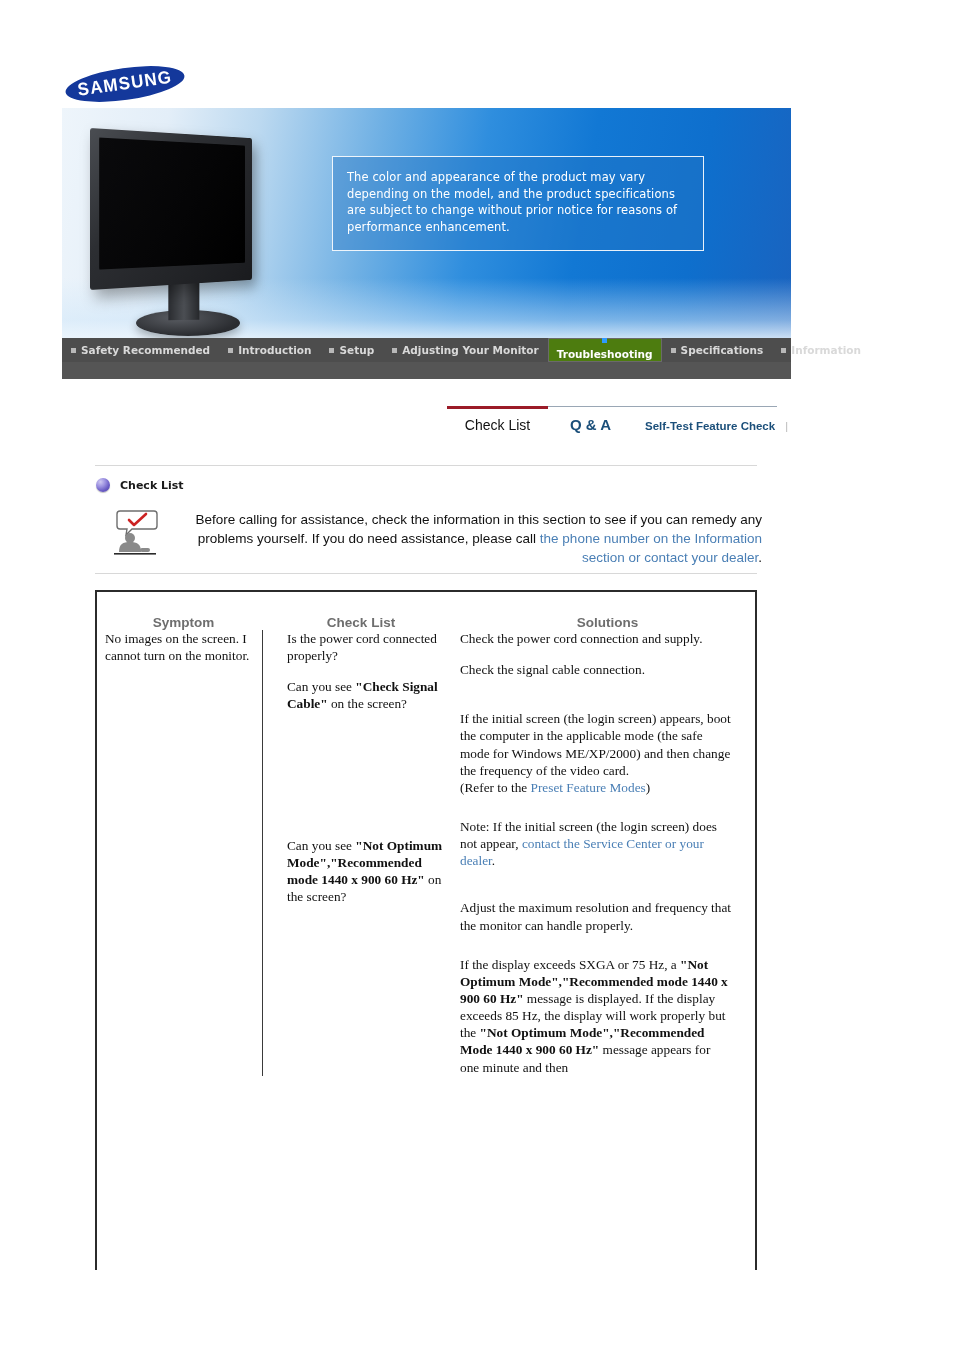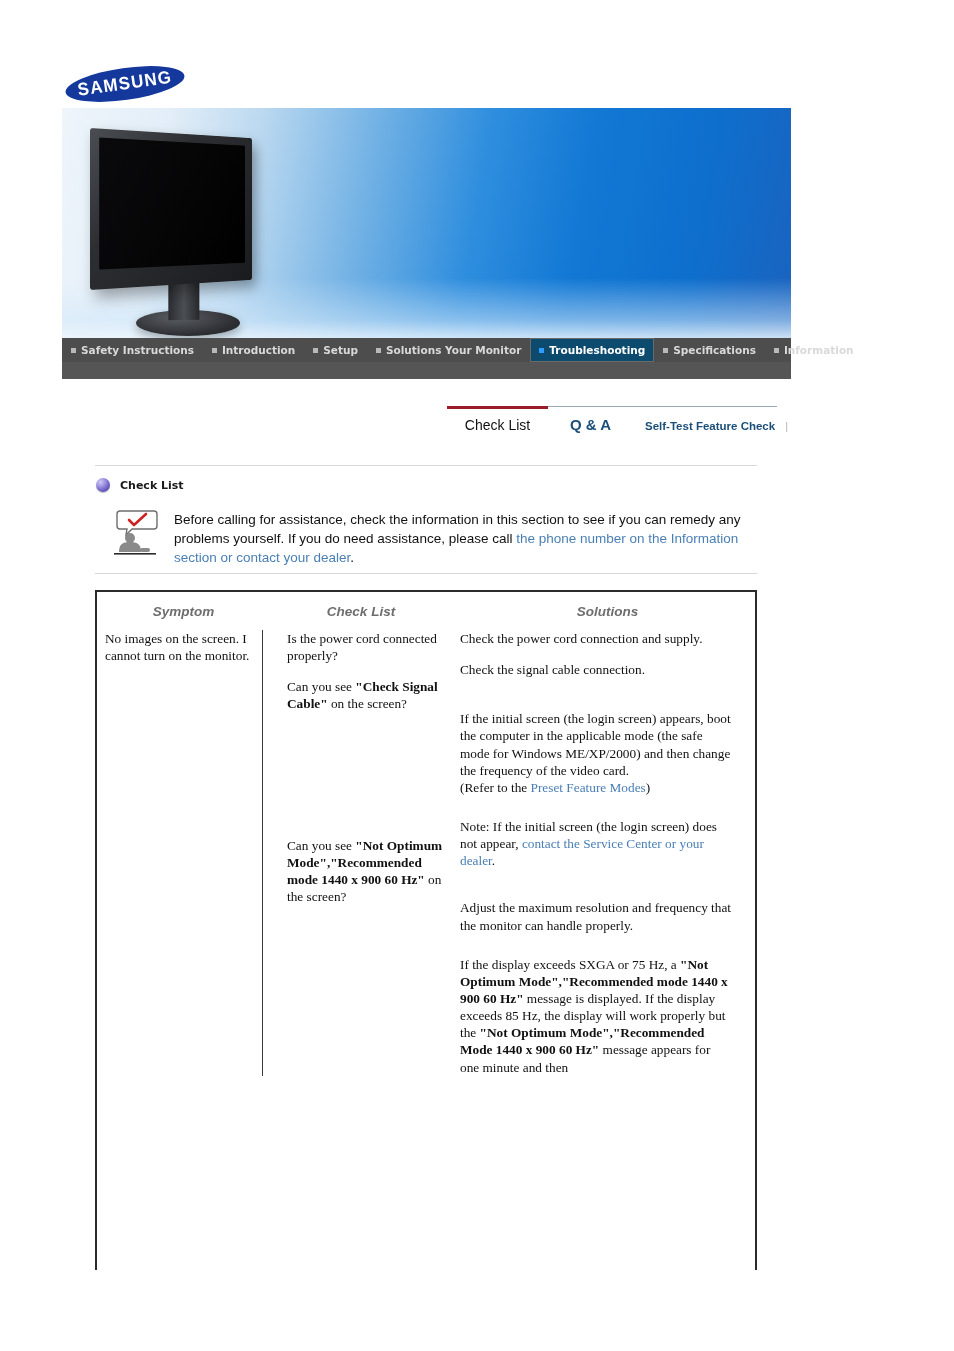--- a/index.html
+++ b/index.html
@@ -113,21 +113,21 @@
     background:#555555;
   }
   .nav-item{
     display:flex;align-items:center;gap:5px;
     height:24px;padding:0 9px;
     font-size:10.5px;color:#d9d9d9;font-weight:bold;
     font-family:"DejaVu Sans", sans-serif;
     white-space:nowrap;cursor:pointer;
   }
   .nav-item .bullet{width:5px;height:5px;background:#b9b9b9;display:inline-block;}
-  .nav-item.active{background:#0c4a6e;color:#ffffff;box-shadow:inset 0 0 0 1px #6a6a6a;}
+  .nav-item.active{background:#4d7c0f;color:#ffffff;box-shadow:inset 0 0 0 1px #6a6a6a;flex-direction:column;}
   .nav-item.active .bullet{background:#2f9bff;}
 
   
   .tabs-wrap{position:absolute;left:447px;top:406px;width:330px;height:40px;}
   .tabs-rule{position:absolute;left:0;top:0;width:330px;height:1px;background:#9aa7b5;}
   .tab-active-bar{position:absolute;left:0;top:0;width:101px;height:3px;background:#9b1b28;}
   .tabs-row{position:absolute;left:0;top:10px;display:flex;align-items:baseline;}
   .tab{font-size:13px;white-space:nowrap;cursor:pointer;font-family:"Liberation Sans",sans-serif;}
   .tab.t1{width:101px;text-align:center;color:#111;font-size:14px;}
   .tab.t2{width:85px;text-align:center;color:#1b4f7a;font-weight:bold;font-size:15px;}
@@ -145,31 +145,32 @@
     background:radial-gradient(circle at 32% 28%,#cfc9f2 0%,#9b90e0 35%,#6a5cc4 65%,#4c3fa6 100%);
     box-shadow:0 1px 1px rgba(0,0,0,.25);
   }
   .section-title{font-size:11px;font-weight:bold;color:#1a1a1a;font-family:"DejaVu Sans",sans-serif;}
 
   .intro{position:absolute;left:112px;top:508px;width:650px;display:flex;gap:14px;}
   .person-icon{width:48px;height:50px;position:relative;flex:0 0 48px;}
   .intro-text{
     font-size:13.5px;line-height:1.42;color:#111;padding-top:2px;
     font-family:"Liberation Sans",sans-serif;
+    text-align:right;
   }
   .lnk{color:#4a7fb5;}
 
   
   .tbl{
     position:absolute;left:95px;top:590px;width:662px;height:680px;
     border:2px solid #2b2b2b;border-bottom:none;
     box-sizing:border-box;
     overflow:hidden;
   }
-  .tbl-head{display:flex;height:38px;align-items:center;font-style:italic;}
+  .tbl-head{display:flex;height:38px;align-items:flex-end;}
   .th{font-size:13.5px;font-weight:bold;color:#6e6e6e;text-align:center;font-family:"Liberation Sans",sans-serif;}
   .col1{width:165px;box-sizing:border-box;padding-left:8px;}
   .col2{width:190px;box-sizing:border-box;padding-left:8px;}
   .col3{width:303px;box-sizing:border-box;padding-left:8px;}
   .tbl-body{display:flex;font-size:13.3px;line-height:1.29;color:#111;font-family:Liberation Serif, serif;}
   .cell{box-sizing:border-box;}
   .cell.c1{width:165px;padding:0 6px 0 8px;}
   .cell.c2{width:190px;padding:0 6px 0 24px;border-left:1px solid #3a3a3a;}
   .cell.c3{width:303px;padding:0 23px 0 8px;}
   .blk{margin-bottom:14px;}
@@ -194,38 +195,39 @@
   <div class="banner-bottom-glow"></div>
 
   <div class="monitor">
     <div class="mon-base"></div>
     <div class="mon-neck"></div>
     <div class="mon-bezel">
       <div class="mon-screen"></div>
     </div>
   </div>
 
+  <div class="notice">The color and appearance of the product may vary depending on the model, and the product specifications are subject to change without prior notice for reasons of performance enhancement.</div>
 </div>
 
 <div class="navbar">
   <div class="nav-item">
     <span class="bullet"></span>
-    <span>Safety Instructions</span>
+    <span>Safety Recommended</span>
   </div>
   <div class="nav-item">
     <span class="bullet"></span>
     <span>Introduction</span>
   </div>
   <div class="nav-item">
     <span class="bullet"></span>
     <span>Setup</span>
   </div>
   <div class="nav-item">
     <span class="bullet"></span>
-    <span>Solutions Your Monitor</span>
+    <span>Adjusting Your Monitor</span>
   </div>
   <div class="nav-item active">
     <span class="bullet"></span>
     <span>Troubleshooting</span>
   </div>
   <div class="nav-item">
     <span class="bullet"></span>
     <span>Specifications</span>
   </div>
   <div class="nav-item">

